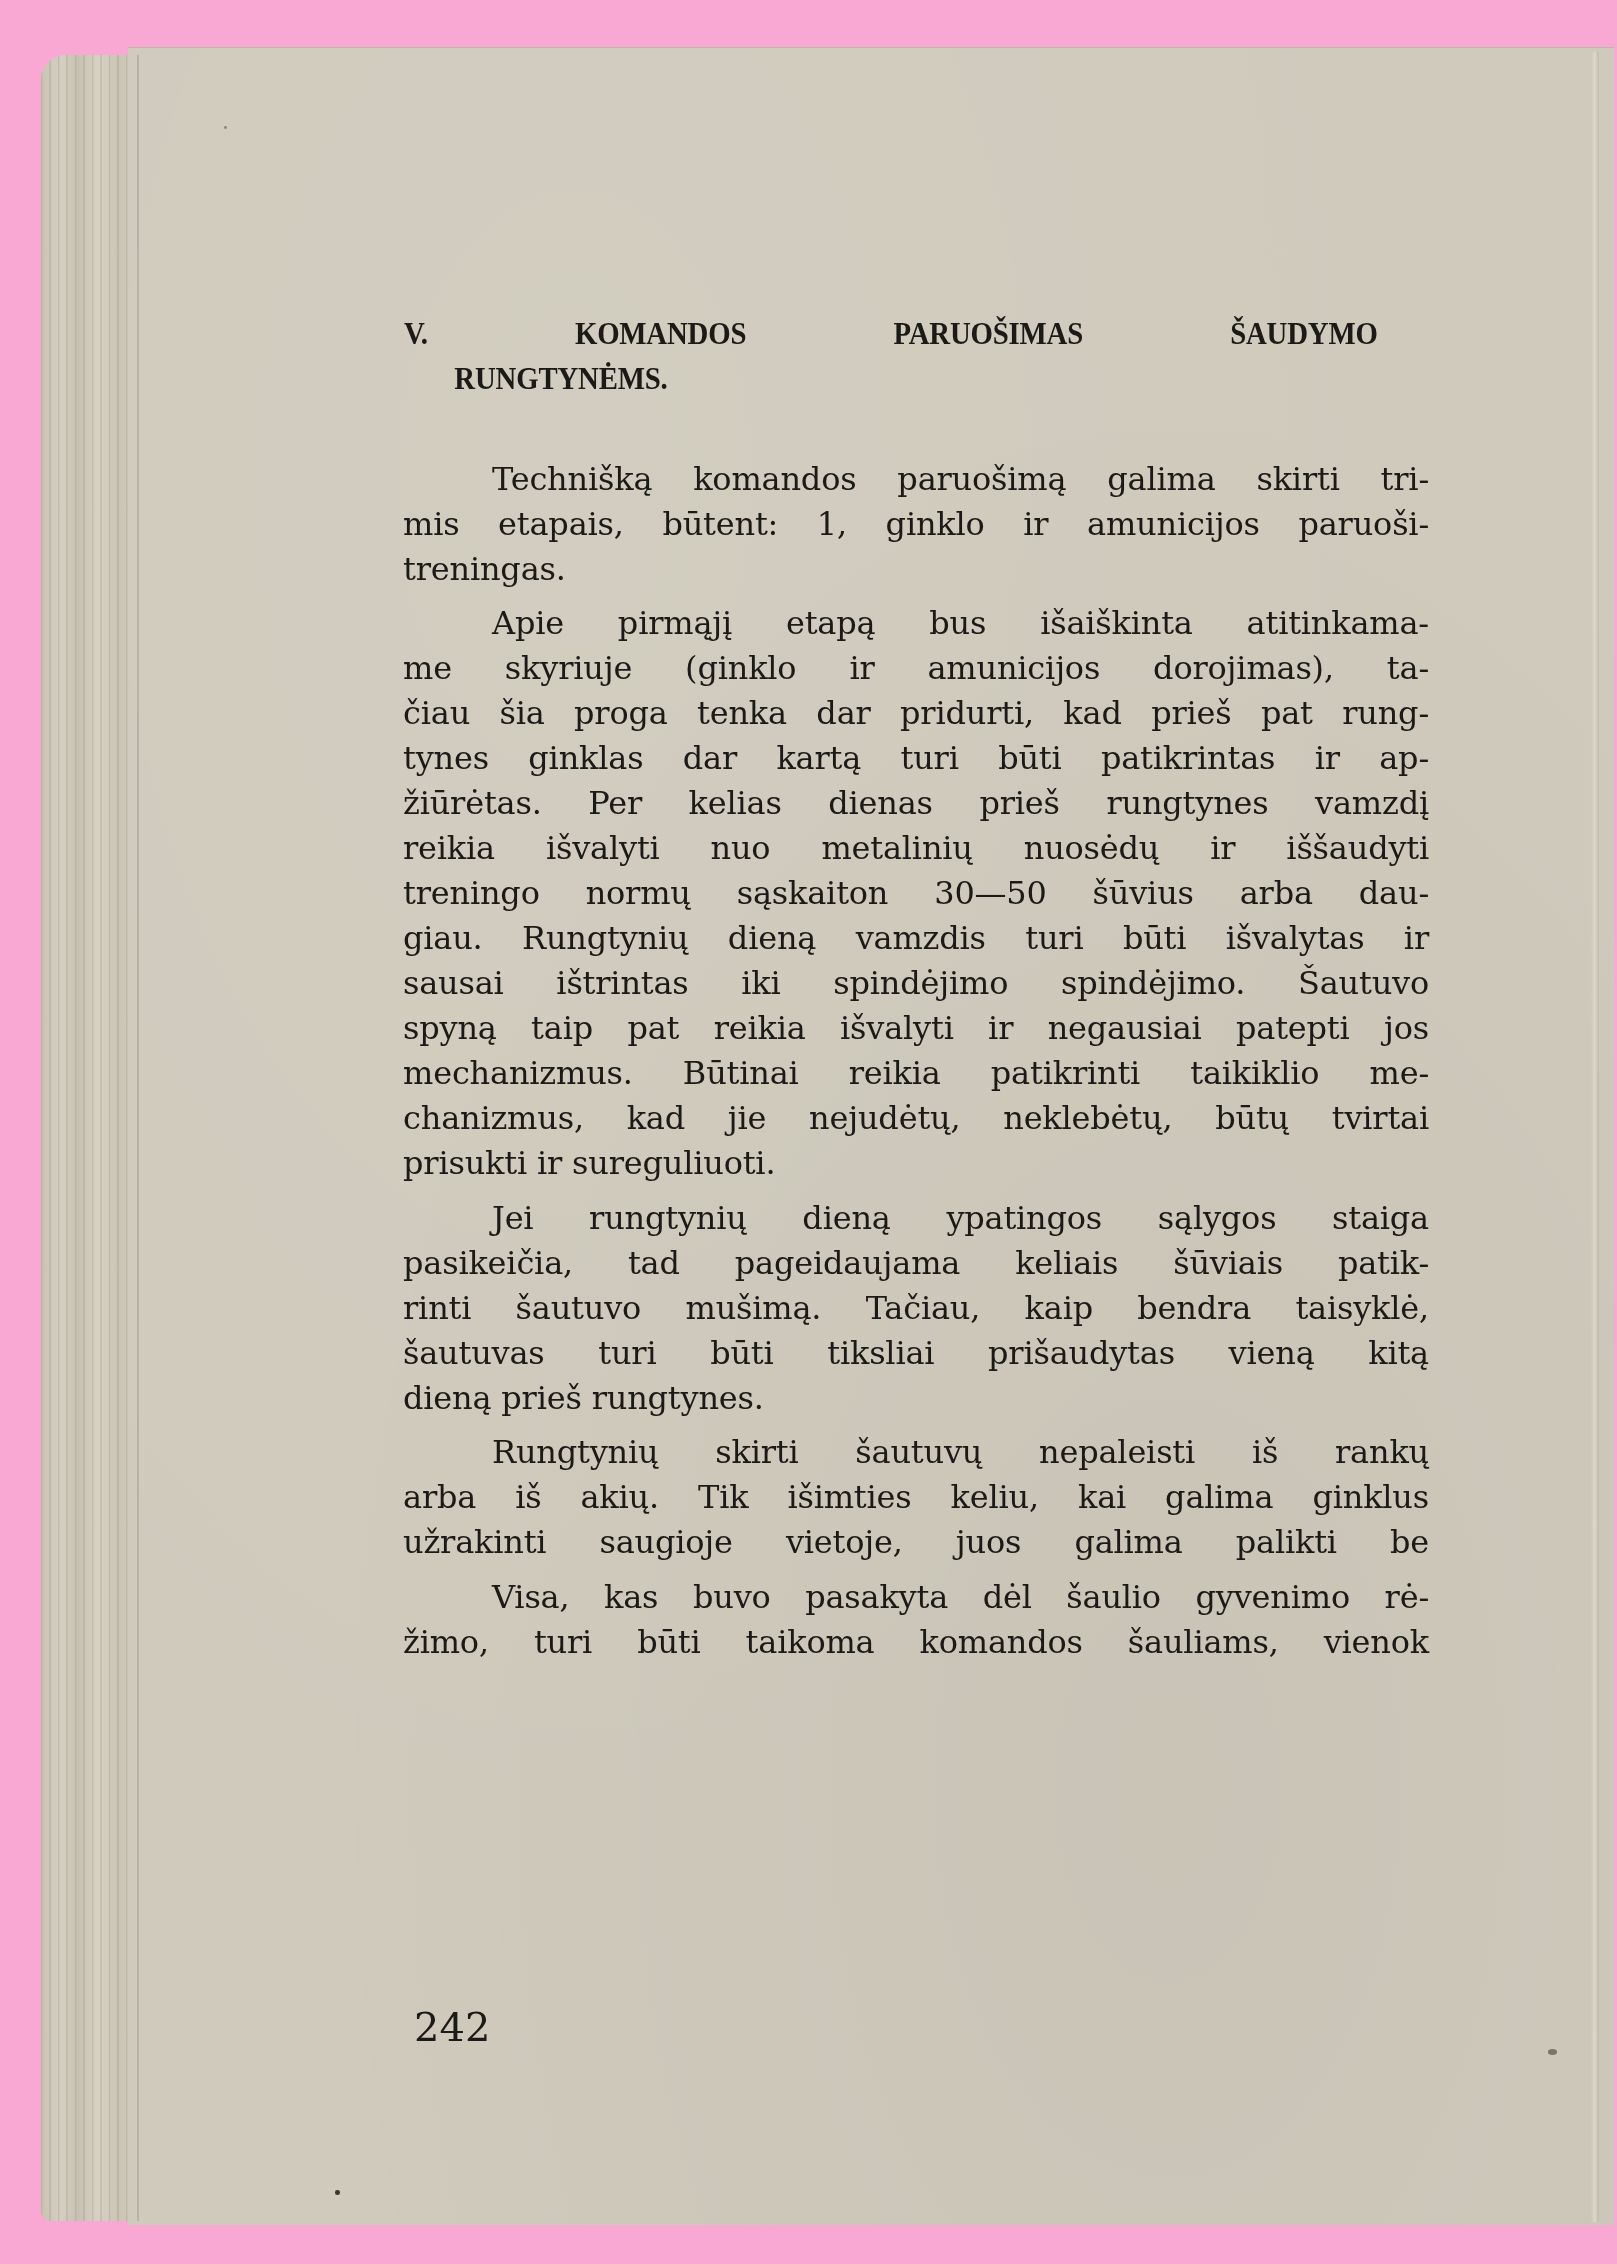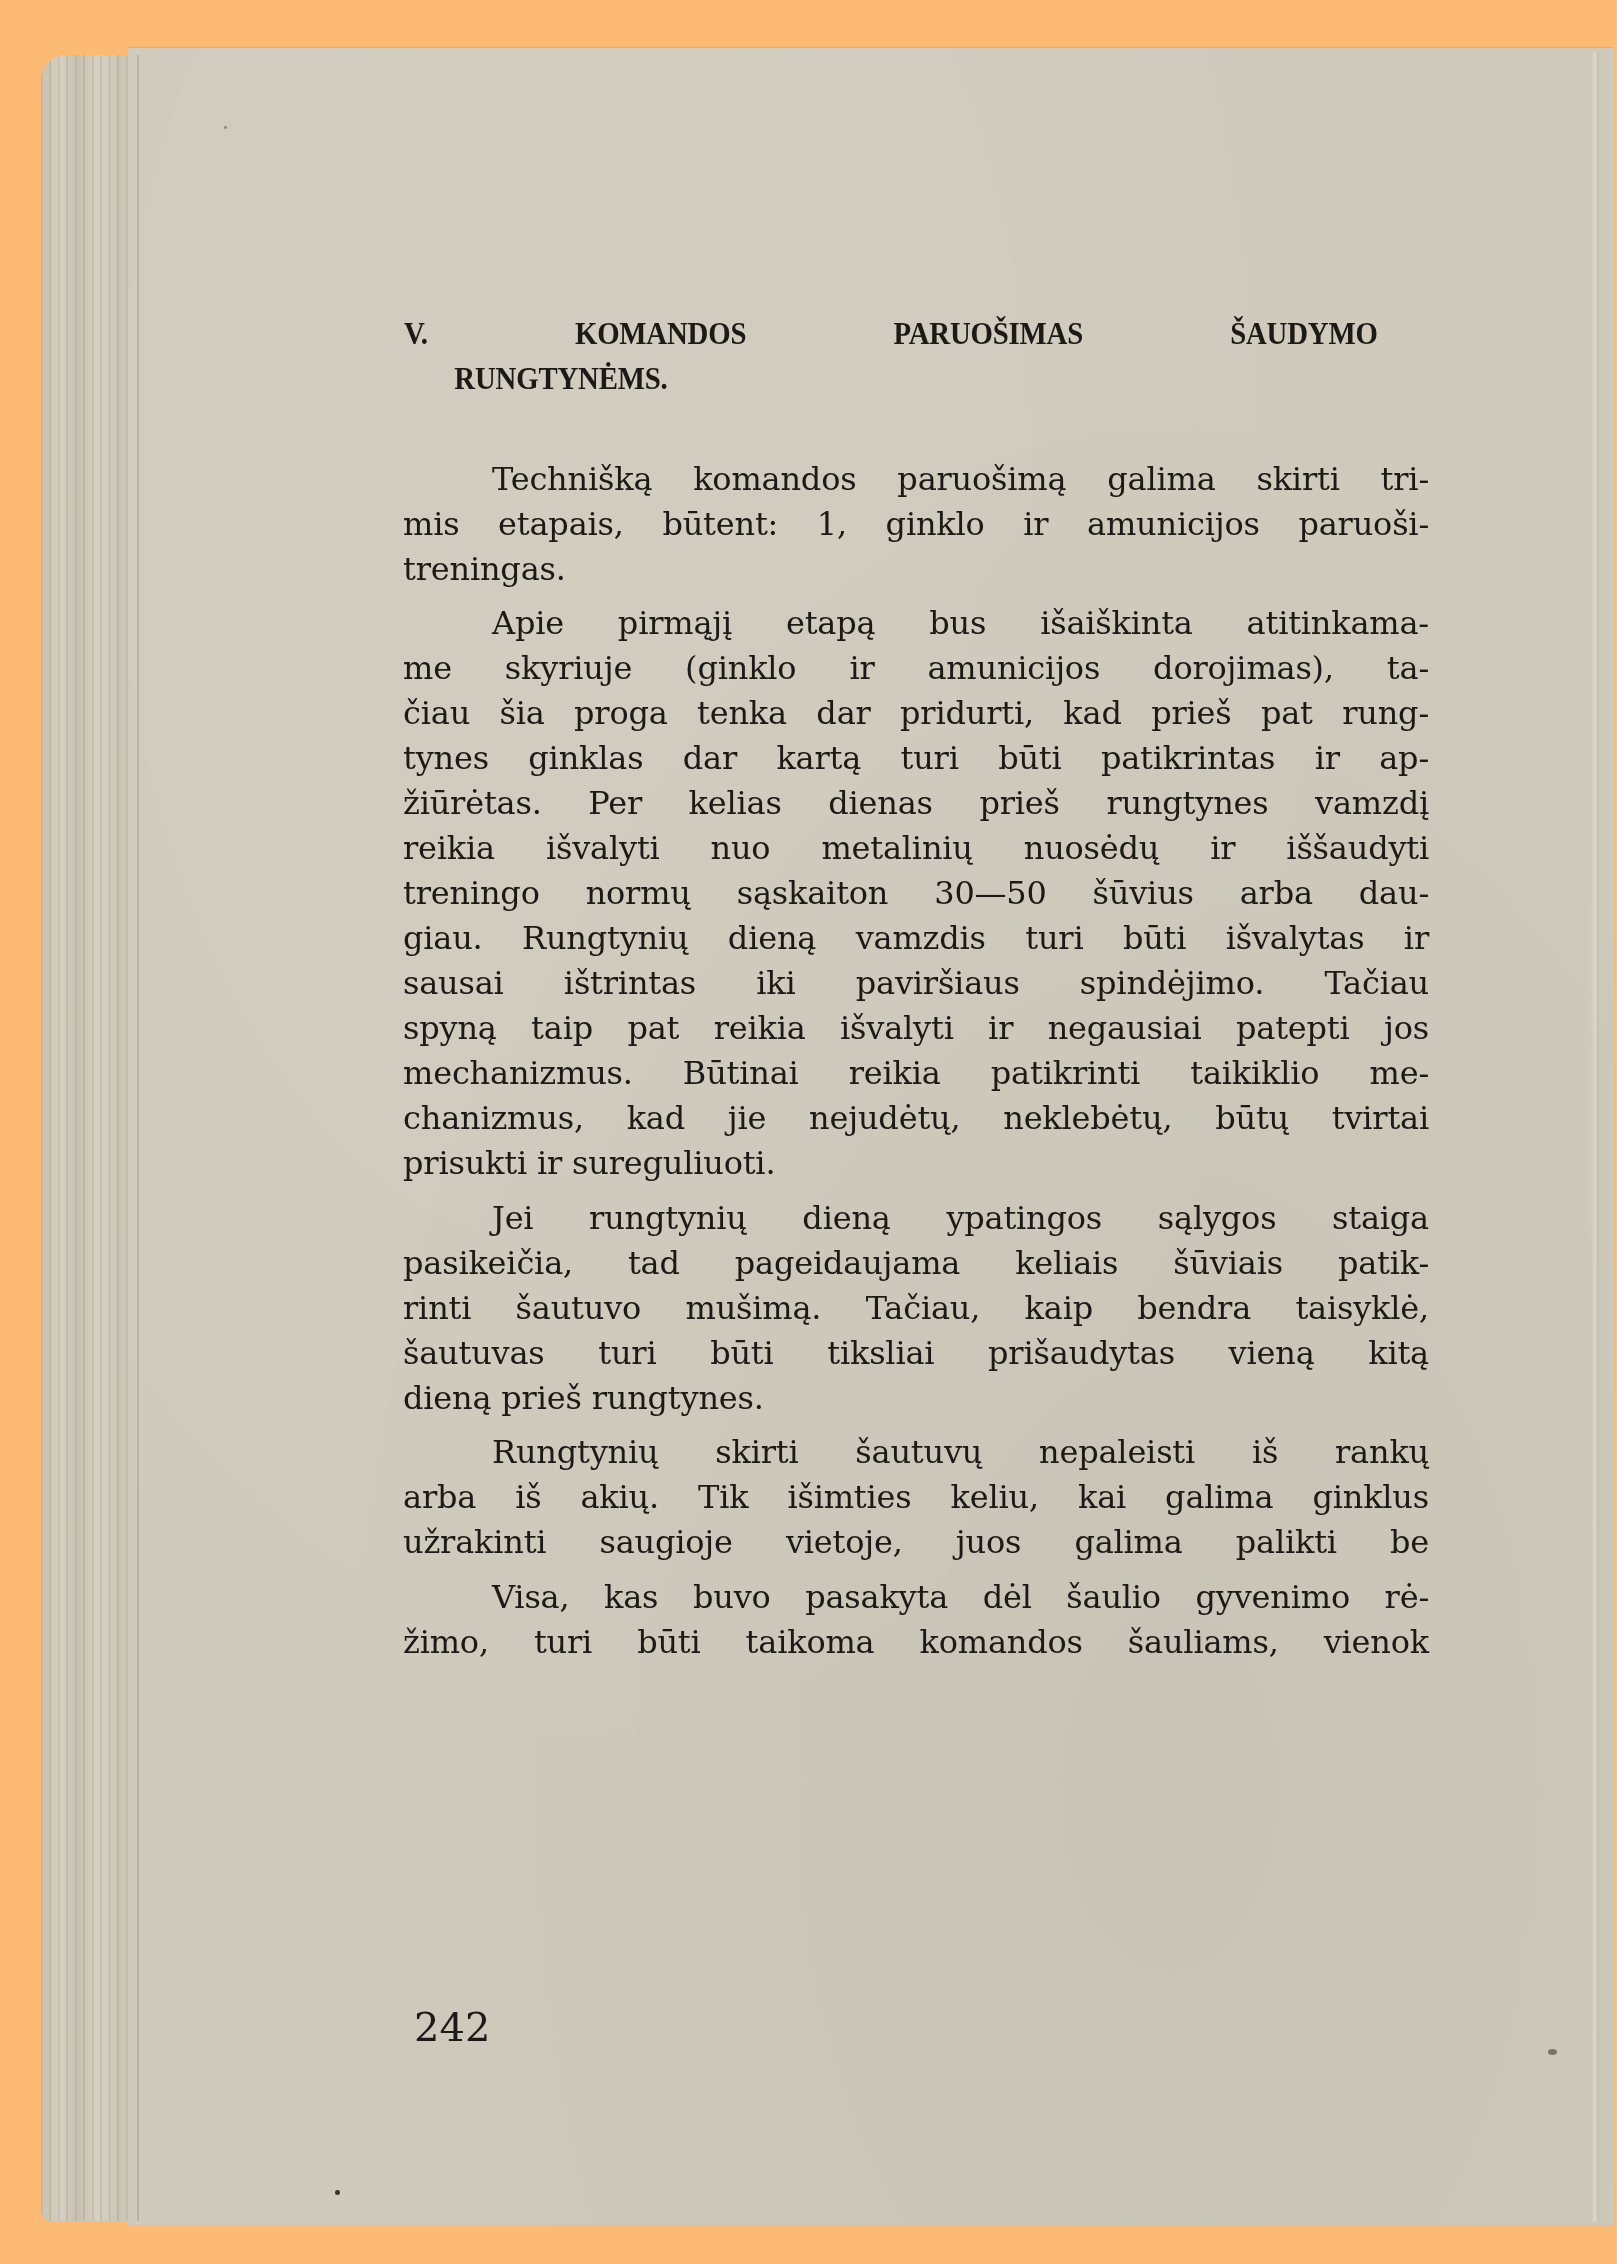--- a/index.html
+++ b/index.html
@@ -7,21 +7,21 @@
       padding: 0;
       width: 1618px;
       height: 2265px;
       background: #0c0b09;
       overflow: hidden;
     }
     .scan {
       position: relative;
       width: 1618px;
       height: 2265px;
-      background: #fdba74;
+      background: #f9a8d4;
     }
     
     .page-stack {
       position: absolute;
       left: 41px;
       top: 55px;
       width: 104px;
       height: 2166px;
       background: linear-gradient(90deg, #c9c3b3 0%, #d4cfc1 20%, #c7c1b1 35%, #d6d1c3 55%, #cbc5b5 75%, #d3cebf 100%);
       border-radius: 24.5px 0 0 9.4px;
@@ -136,21 +136,21 @@
 
     <div class="para">
       <span class="line first">Apie pirmąjį etapą bus išaiškinta atitinkama-</span>
       <span class="line">me skyriuje (ginklo ir amunicijos dorojimas), ta-</span>
       <span class="line">čiau šia proga tenka dar pridurti, kad prieš pat rung-</span>
       <span class="line">tynes ginklas dar kartą turi būti patikrintas ir ap-</span>
       <span class="line">žiūrėtas. Per kelias dienas prieš rungtynes vamzdį</span>
       <span class="line">reikia išvalyti nuo metalinių nuosėdų ir iššaudyti</span>
       <span class="line">treningo normų sąskaiton 30—50 šūvius arba dau-</span>
       <span class="line">giau. Rungtynių dieną vamzdis turi būti išvalytas ir</span>
-      <span class="line">sausai ištrintas iki paviršiaus spindėjimo. Tačiau</span>
+      <span class="line">sausai ištrintas iki spindėjimo spindėjimo. Šautuvo</span>
       <span class="line">spyną taip pat reikia išvalyti ir negausiai patepti jos</span>
       <span class="line">mechanizmus. Būtinai reikia patikrinti taikiklio me-</span>
       <span class="line">chanizmus, kad jie nejudėtų, neklebėtų, būtų tvirtai</span>
       <span class="line last">prisukti ir sureguliuoti.</span>
     </div>
 
     <div class="para">
       <span class="line first">Jei rungtynių dieną ypatingos sąlygos staiga</span>
       <span class="line">pasikeičia, tad pageidaujama keliais šūviais patik-</span>
       <span class="line">rinti šautuvo mušimą. Tačiau, kaip bendra taisyklė,</span>

